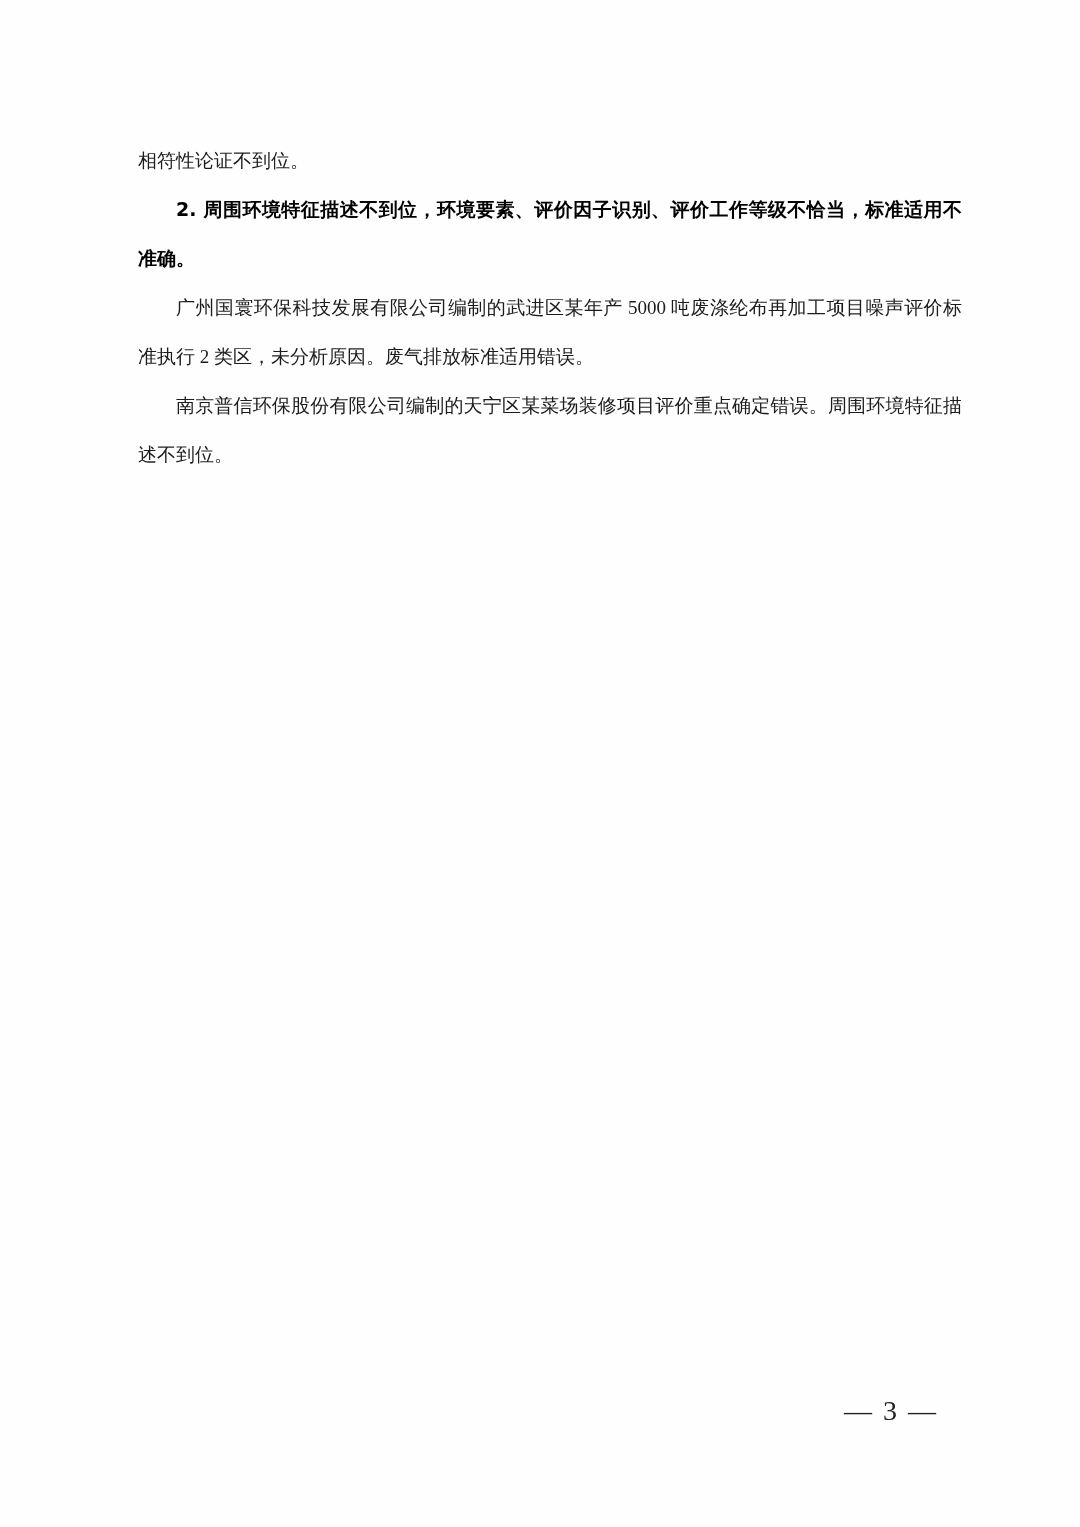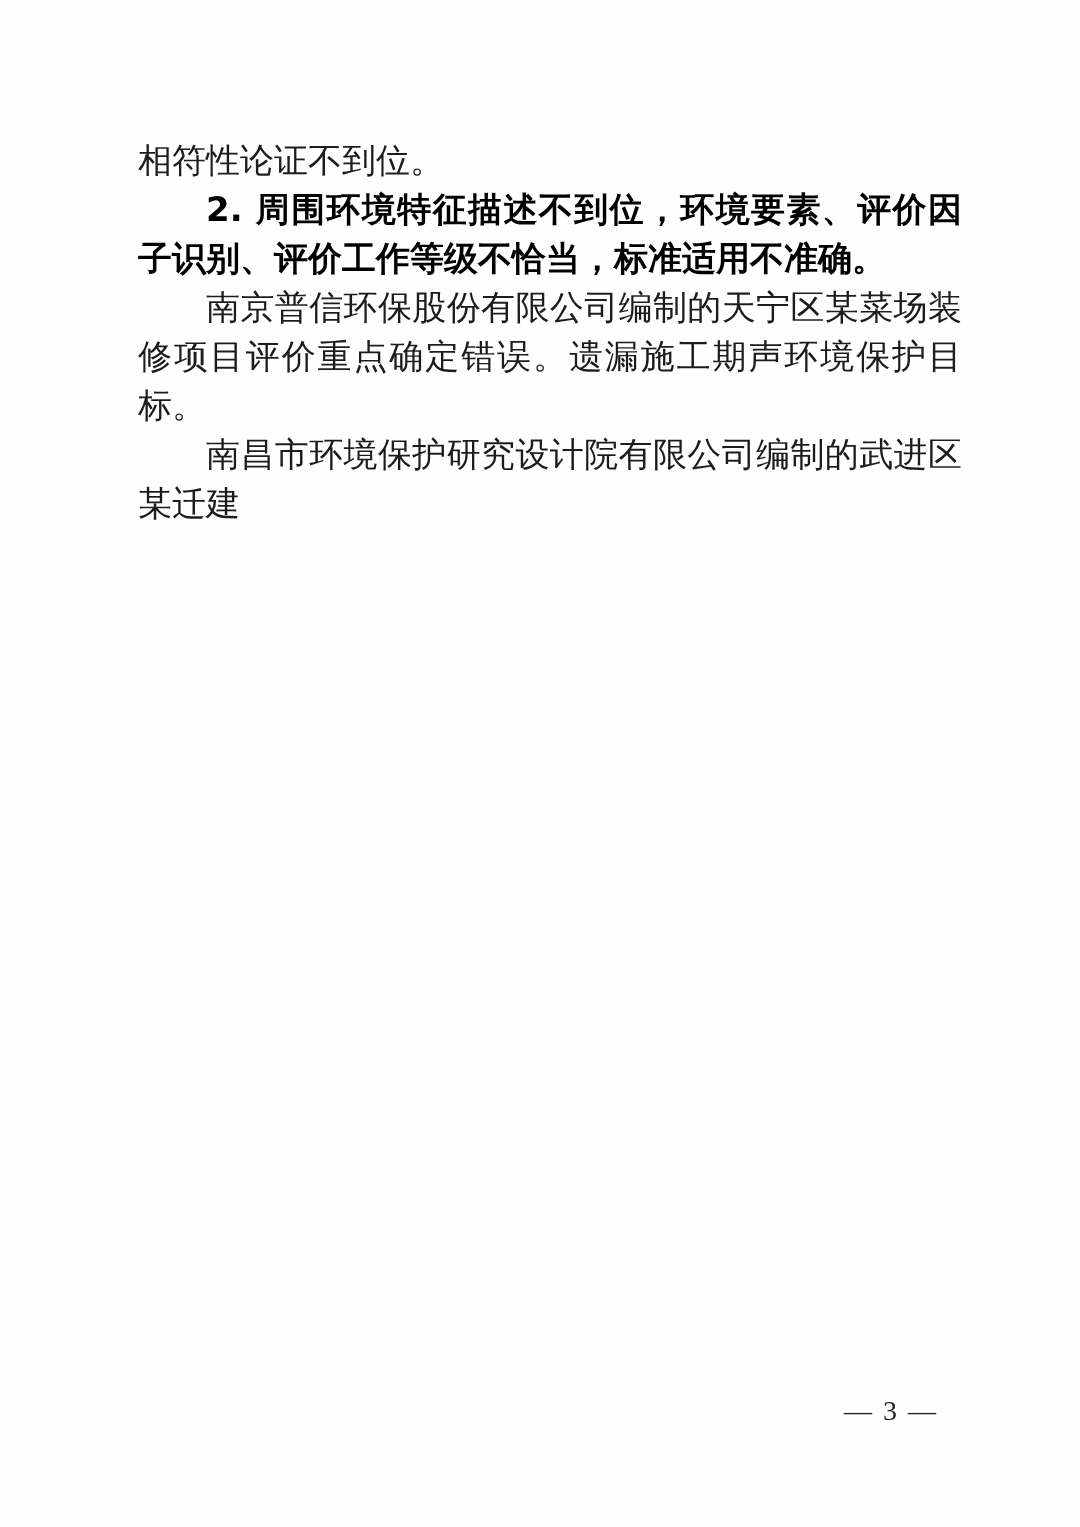--- a/index.html
+++ b/index.html
@@ -21,21 +21,21 @@
     width: 1080px;
     height: 1527px;
     background: #fefefe;
   }
   .content {
     position: absolute;
     left: 138px;
     top: 136px;
     width: 824px;
     color: #1c1c1c;
-    font-size: 34px;
+    font-size: 19px;
     line-height: 49px;
     text-align: justify;
     letter-spacing: 0px;
   }
   .content p {
     margin: 0;
     padding: 0;
   }
   .para-indent {
     text-indent: 2em;
@@ -63,24 +63,24 @@
 <body>
 
 <div class="page">
 
   <div class="content">
     <p class="para-noindent">相符性论证不到位。</p>
 
     <p class="para-indent heading">2. 周围环境特征描述不到位，环境要素、评价因子识别、评价工作等级不恰当，标准适用不准确。</p>
 
 
+    <p class="para-indent">广州国寰环保科技发展有限公司编制的武进区某年产 5000 吨废涤纶布再加工项目噪声评价标准执行 2 类区，未分析原因。废气排放标准适用错误。</p>
 
-    <p class="para-indent">南京普信环保股份有限公司编制的天宁区某菜场装修项目评价重点确定错误。遗漏施工期声环境保护目标。</p>
+    <p class="para-indent">南京普信环保股份有限公司编制的天宁区某菜场装修项目评价重点确定错误。周围环境特征描述不到位。</p>
 
 
 
 
-    <p class="para-indent">南昌市环境保护研究设计院有限公司编制的武进区某迁建</p>
   </div>
 
   <div class="footer-pagenum">— 3 —</div>
 
 </div>
 
 </body></html>

